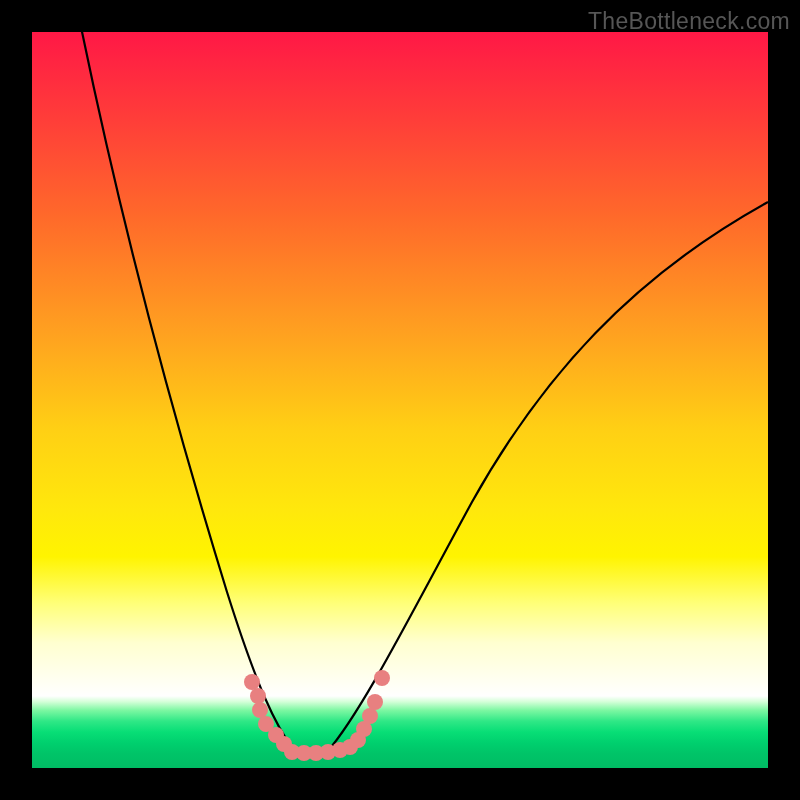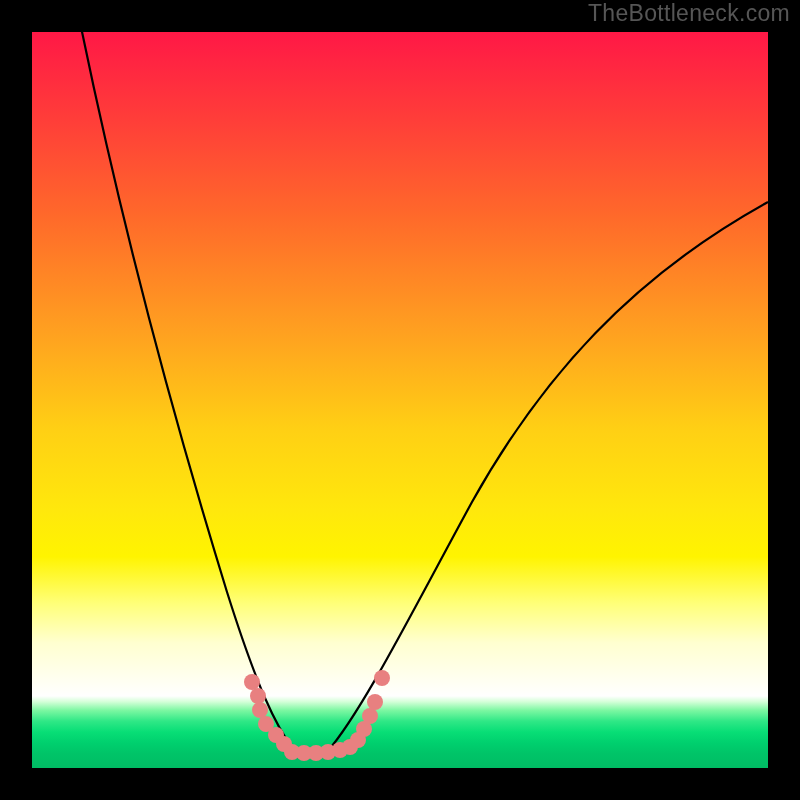--- a/index.html
+++ b/index.html
@@ -14,21 +14,21 @@
   .frame {
     position: absolute;
     top: 0;
     left: 0;
     width: 800px;
     height: 800px;
     background: #000;
   }
   .watermark {
     position: absolute;
-    top: 0;
+    top: 8px;
     right: 10px;
     color: #565656;
     font-size: 23px;
     font-weight: 500;
     letter-spacing: 0.3px;
     z-index: 50;
   }
   .plot {
     position: absolute;
     top: 32px;

